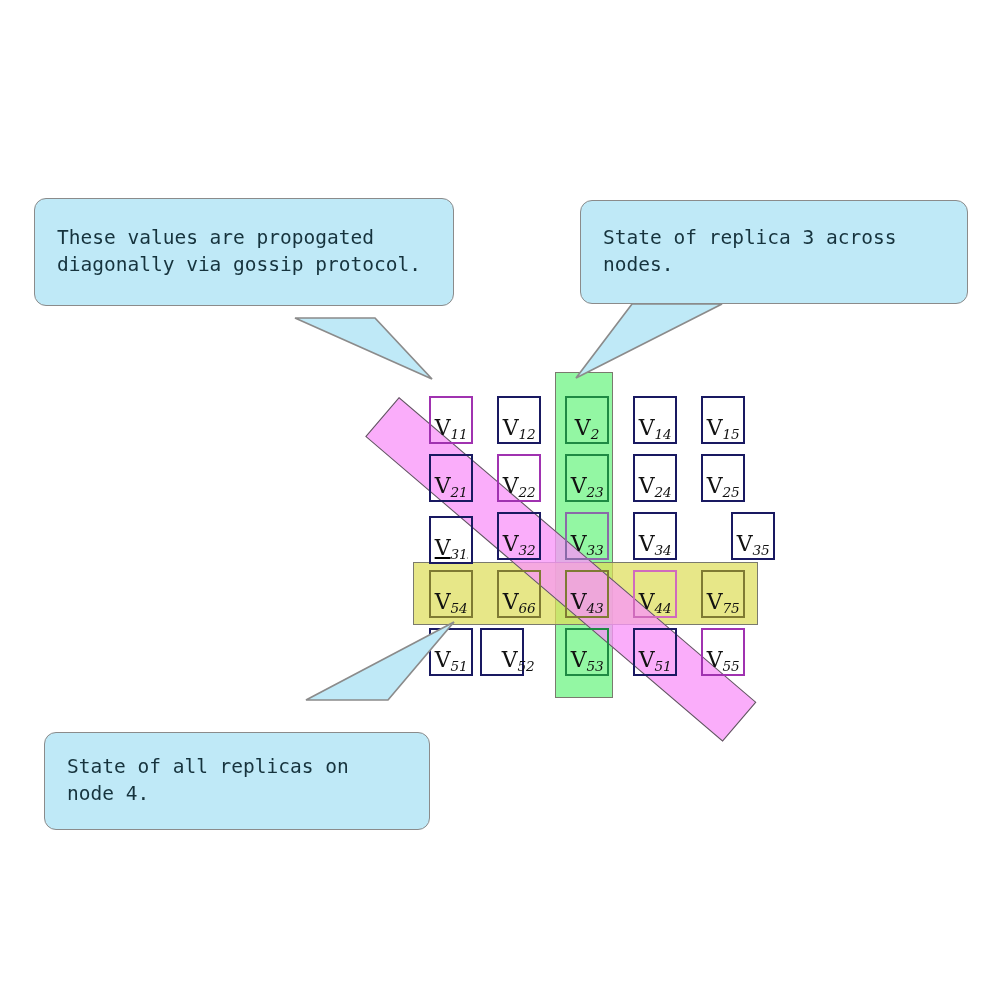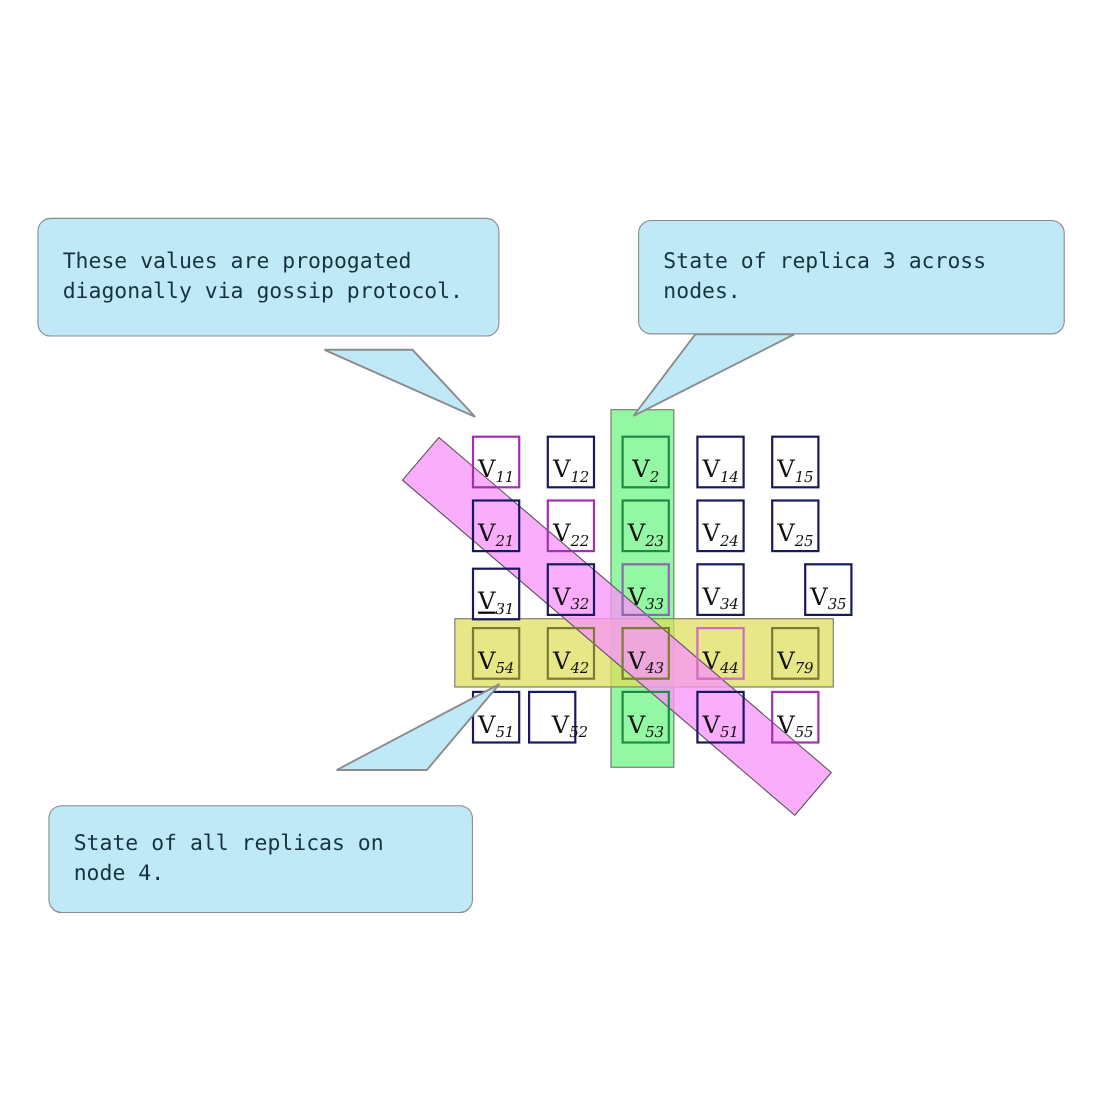--- a/index.html
+++ b/index.html
@@ -170,30 +170,30 @@
       <div class="cell ring-navy" style="left: 633px; top: 512px;">
         <span class="lbl">V<sub>34</sub></span>
       </div>
       <div class="cell ring-navy" style="left: 731px; top: 512px;">
         <span class="lbl">V<sub>35</sub></span>
       </div>
       <div class="cell ring-olive" style="left: 429px; top: 570px;">
         <span class="lbl">V<sub>54</sub></span>
       </div>
       <div class="cell ring-olive" style="left: 497px; top: 570px;">
-        <span class="lbl">V<sub>42</sub></span>
+        <span class="lbl">V<sub>66</sub></span>
       </div>
       <div class="cell ring-olive" style="left: 565px; top: 570px;">
         <span class="lbl">V<sub>43</sub></span>
       </div>
       <div class="cell ring-pink" style="left: 633px; top: 570px;">
         <span class="lbl">V<sub>44</sub></span>
       </div>
       <div class="cell ring-olive" style="left: 701px; top: 570px;">
-        <span class="lbl">V<sub>79</sub></span>
+        <span class="lbl">V<sub>75</sub></span>
       </div>
       <div class="cell ring-navy" style="left: 429px; top: 628px;">
         <span class="lbl">V<sub>51</sub></span>
       </div>
       <div class="cell ring-navy" style="left: 480px; top: 628px; padding-left: 32px;">
         <span class="lbl">V<sub>52</sub></span>
       </div>
       <div class="cell ring-green" style="left: 565px; top: 628px;">
         <span class="lbl">V<sub>53</sub></span>
       </div>

